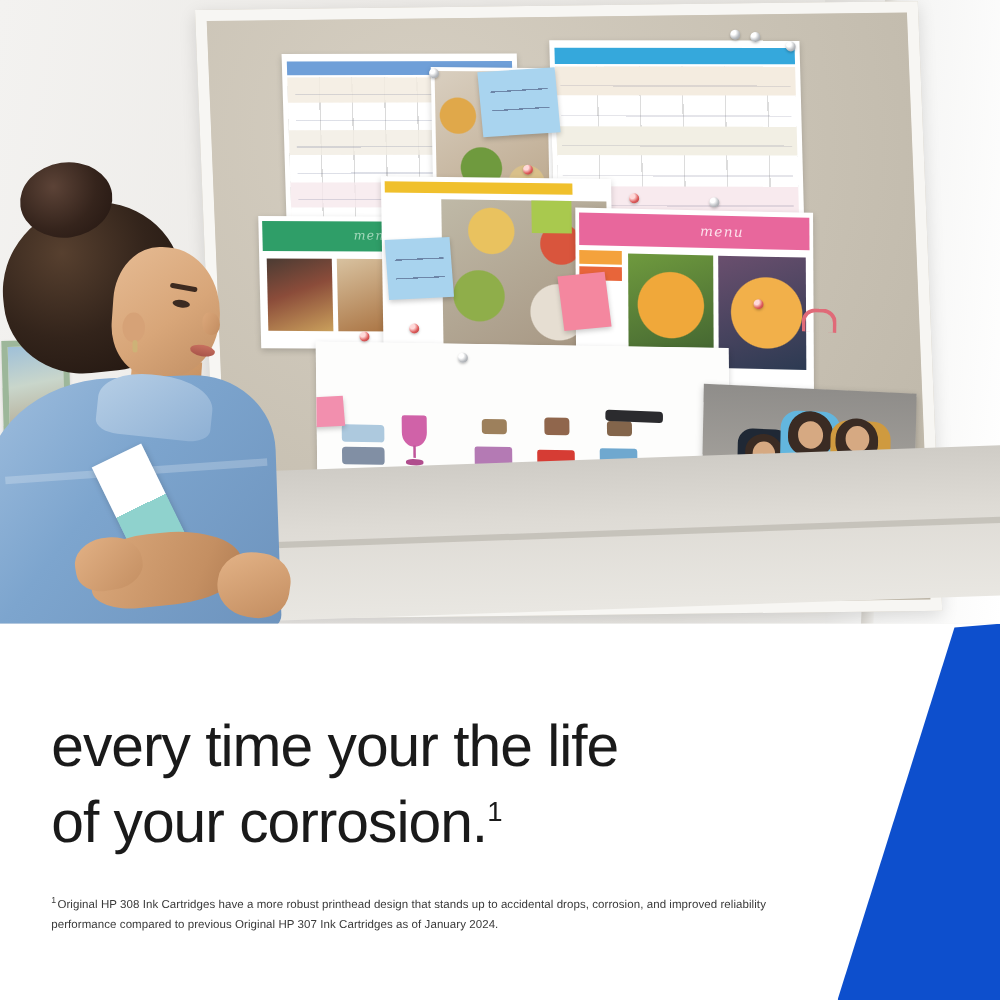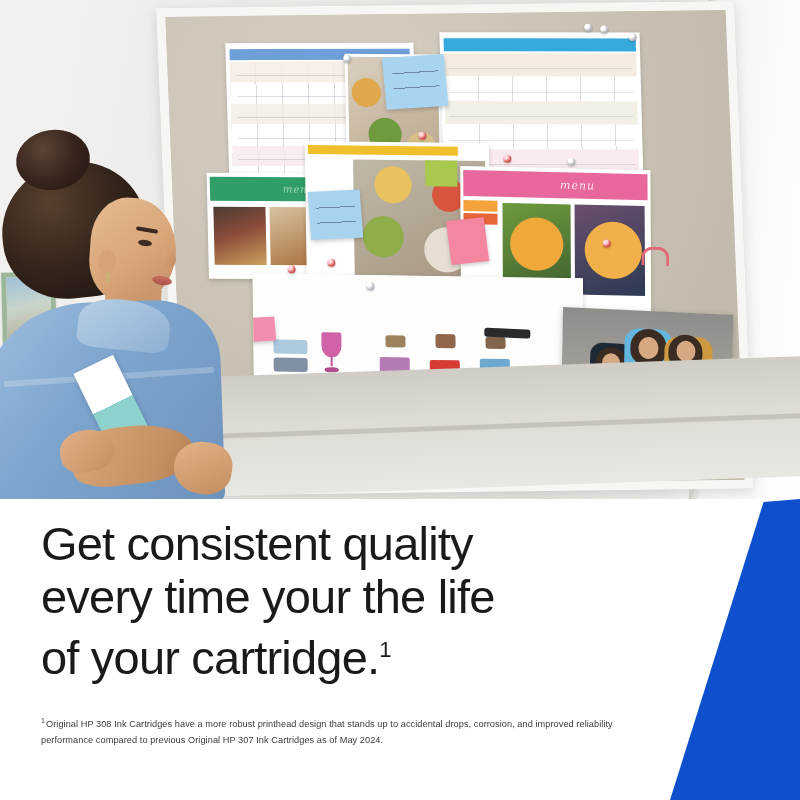--- a/index.html
+++ b/index.html
@@ -545,23 +545,23 @@
       <div class="arm"></div>
       <div class="hand-l"></div>
       <div class="hand-r"></div>
     </div>
   </div>
 
   <div class="textsec">
     <div class="blue-wedge"></div>
 
     <div class="headline">
-      <span>Get consistent quality</span><br>
+      <br>
       <span>every time your the life</span><br>
-      <span>of your cartridge.</span><span class="sup">1</span>
+      <span>of your corrosion.</span><span class="sup">1</span>
     </div>
 
     <div class="footnote">
-      <span class="fn-mark">1</span><span>Original HP 308 Ink Cartridges have a more robust printhead design that stands up to accidental drops, corrosion, and improved reliability performance compared to previous Original HP 307 Ink Cartridges as of May 2024.</span>
+      <span class="fn-mark">1</span><span>Original HP 308 Ink Cartridges have a more robust printhead design that stands up to accidental drops, corrosion, and improved reliability performance compared to previous Original HP 307 Ink Cartridges as of January 2024.</span>
     </div>
   </div>
 
 </div>
 
 </body></html>

